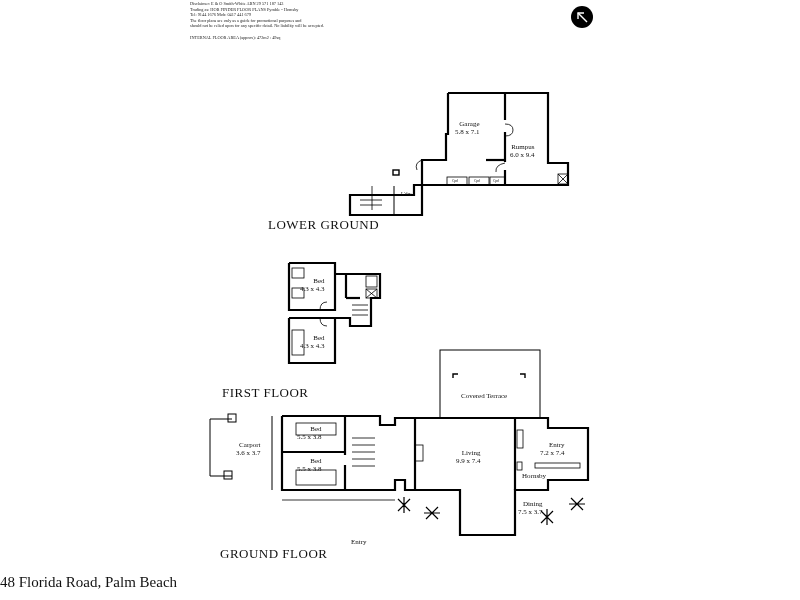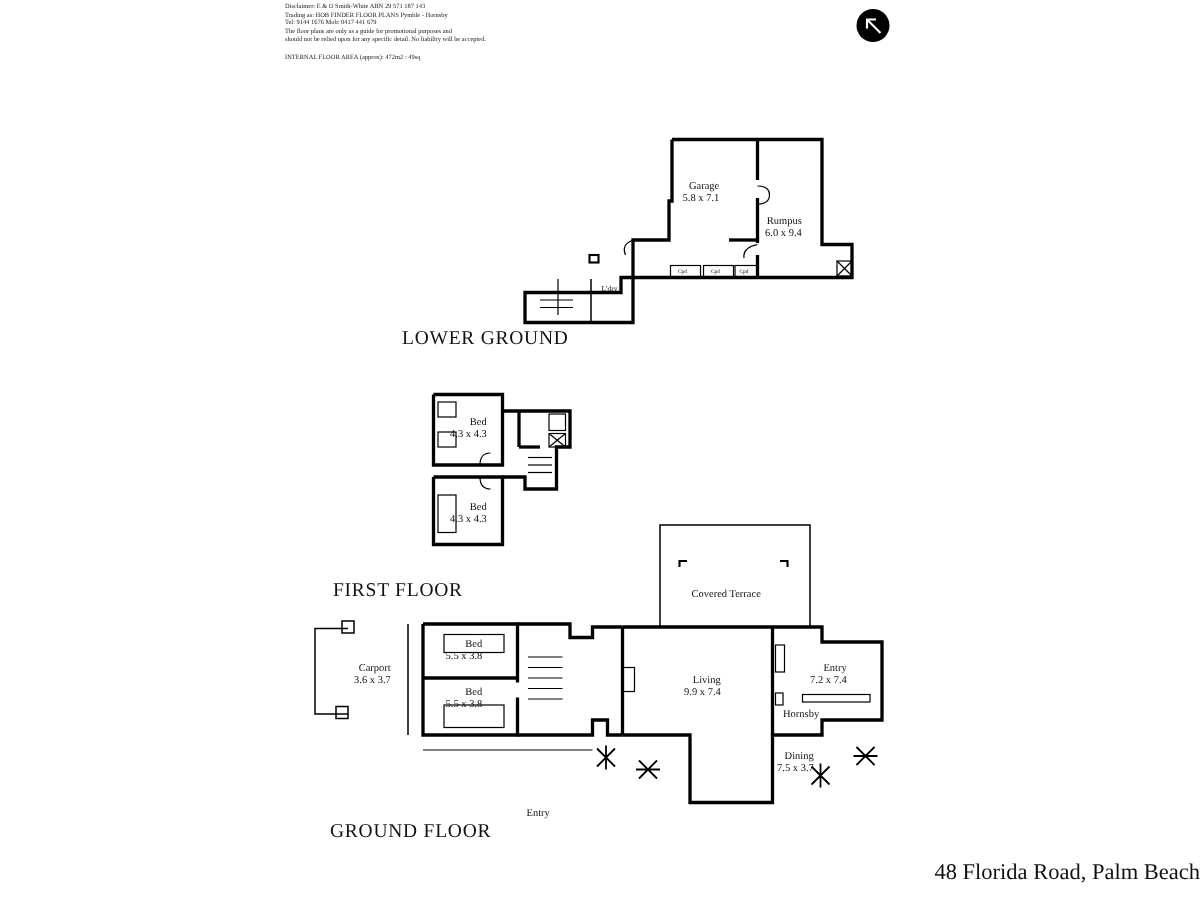--- a/index.html
+++ b/index.html
@@ -3,21 +3,21 @@
 <meta charset="utf-8">
 <style>
   html, body { margin:0; padding:0; background:#fff; }
   body { width:800px; height:600px; position:relative; overflow:hidden; font-family:"Liberation Serif", serif; color:#111; }
   .disc { position:absolute; left:190px; top:1px; font-size:4.3px; line-height:5.6px; color:#222; white-space:nowrap; }
   .disc div { margin:0; }
   .north { position:absolute; left:571px; top:6px; width:22px; height:22px; border-radius:50%; background:#000; }
   .north svg { position:absolute; left:0; top:0; }
   .fl { position:absolute; font-size:13px; letter-spacing:0.5px; color:#111; }
   .room { position:absolute; font-size:7px; text-align:right; line-height:8px; color:#111; white-space:nowrap; }
-  .title { position:absolute; left:0; width:800px; top:574px; text-align:right; font-size:15px; color:#111; }
+  .title { position:absolute; left:0; width:800px; top:574px; text-align:left; font-size:15px; color:#111; }
   svg.plan { position:absolute; left:0; top:0; }
 </style>
 </head>
 <body>
 
 <div class="disc">
   <div>Disclaimer:      E &amp; O Smith-White   ABN 29 571 187 143</div>
   <div>Trading as: HOB FINDER FLOOR PLANS Pymble - Hornsby</div>
   <div>Tel: 9144 1676  Mob: 0417 441 679</div>
   <div>The floor plans are only as a guide for promotional purposes and</div>

